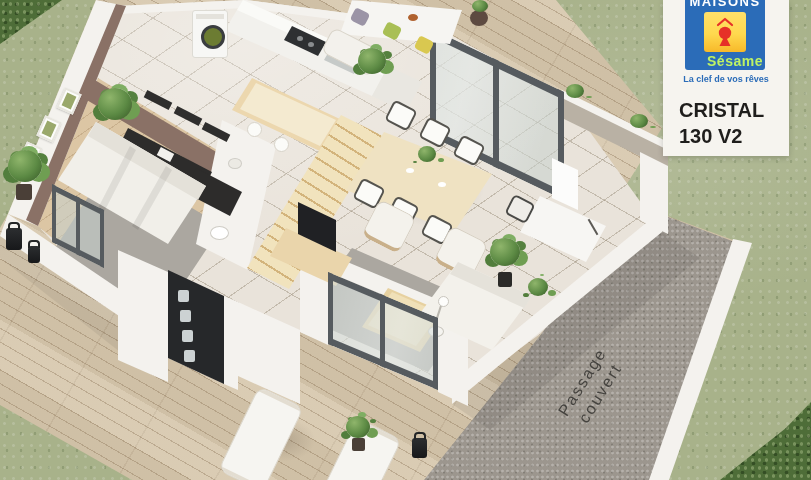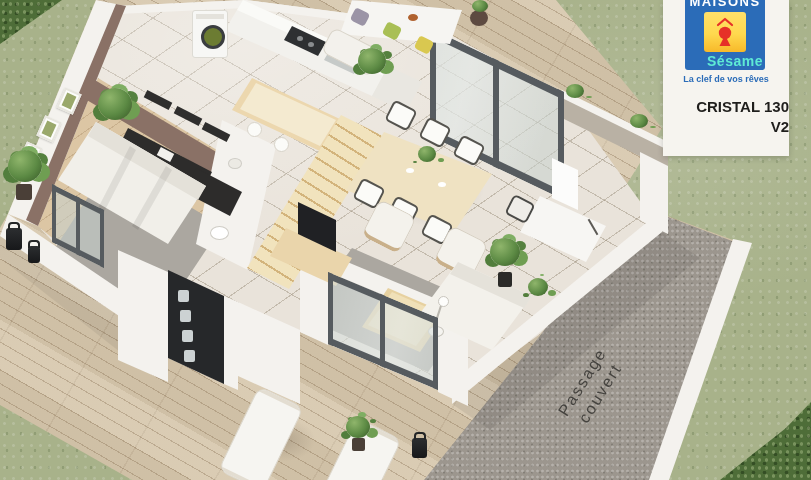--- a/index.html
+++ b/index.html
@@ -55,23 +55,23 @@
   .dchair{position:absolute;width:22px;height:19px;background:#fbfbf8;border:2px solid #55544f;border-radius:5px;transform:rotate(27deg);}
   .armch{position:absolute;background:#f4f2ec;border:1px solid #d6cfc2;border-bottom:4px solid #c9b08a;border-radius:9px;transform:rotate(27deg);}
   .shadow{position:absolute;background:radial-gradient(closest-side, rgba(55,45,35,.18), rgba(0,0,0,0) 72%);}
   .frame{position:absolute;background:#fdfdfb;border:2px solid #e8e6df;transform:rotate(24deg);box-shadow:0 1px 2px rgba(0,0,0,.2);}
   .frame>div{position:absolute;inset:2px;background:#9aa86b;}
   
   .card{position:absolute;left:663px;top:0;width:126px;height:156px;background:var(--card_bg);box-shadow:0 2px 6px rgba(0,0,0,.18);}
   .logo{position:absolute;left:22px;top:-16px;width:80px;height:86px;background:var(--brand_blue);border-radius:3px;text-align:center;}
   .logo .maisons{display:block;margin-top:10px;color:#fff;font-weight:bold;font-size:13px;letter-spacing:1.5px;}
   .logo .ysq{position:absolute;left:19px;top:28px;width:42px;height:40px;border-radius:3px;background:linear-gradient(#ffe06a,var(--brand_yellow) 55%,#f7b92a);}
-  .logo .sesame{position:absolute;left:0;right:0;top:69px;color:#5eead4;font-weight:bold;font-size:14px;letter-spacing:.5px;margin-left:20px;}
+  .logo .sesame{position:absolute;left:0;right:0;top:69px;color:#bef264;font-weight:bold;font-size:14px;letter-spacing:.5px;margin-left:20px;}
   .tagline{position:absolute;left:0;right:0;top:74px;text-align:center;color:var(--brand_blue);font-size:9px;font-weight:bold;}
-  .model{position:absolute;left:16px;right:0;top:97px;text-align:right;color:var(--text_dark);font-weight:bold;font-size:15px;line-height:1.3;}
+  .model{position:absolute;left:16px;right:0;top:97px;text-align:left;color:var(--text_dark);font-weight:bold;font-size:20px;line-height:1.3;}
   .passage-label{position:absolute;left:540px;top:342px;width:104px;height:92px;display:flex;flex-direction:column;align-items:center;justify-content:center;
       transform:rotate(-58deg);color:#45433f;font-size:16px;letter-spacing:2px;line-height:1.3;font-weight:500;}
 </style>
 </head>
 <body>
 
 <div class="scene">
 
   <div class="cp grass" style="clip-path:polygon(0px 0px,96px 0px,8px 214px,0px 228px);"></div>
   <div class="cp grass" style="clip-path:polygon(0px 405px,132px 480px,0px 480px);"></div>

